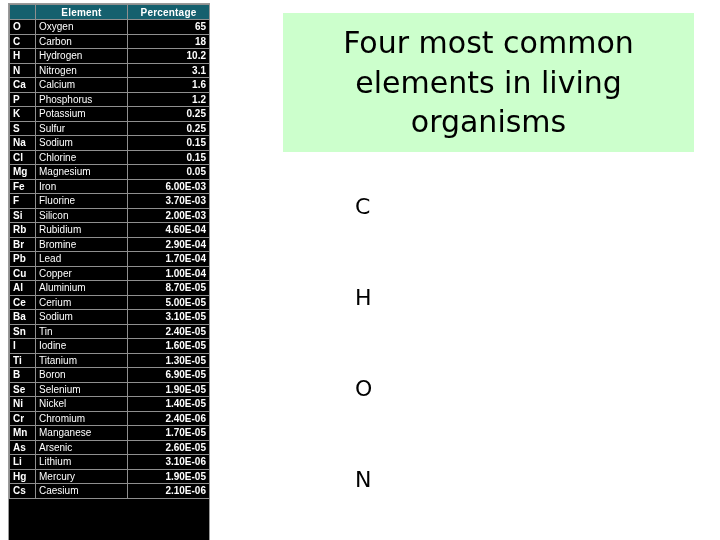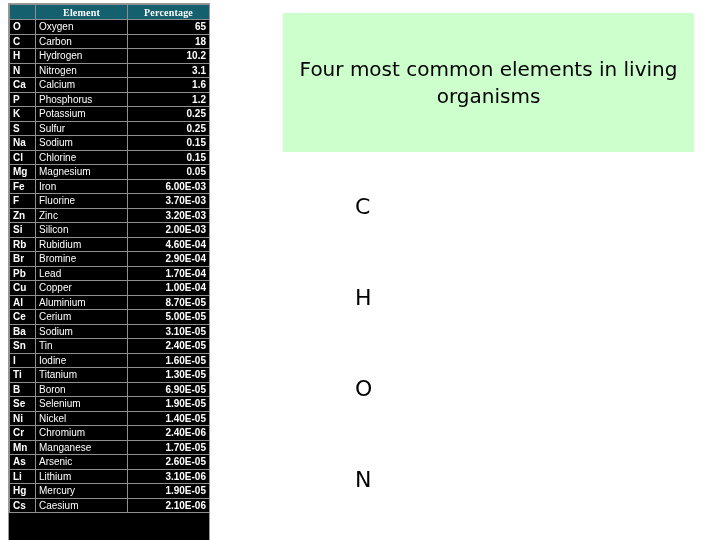--- a/index.html
+++ b/index.html
@@ -46,21 +46,20 @@
     white-space: nowrap;
     overflow: hidden;
   }
   table.comp thead th {
     background: #15606e;
     color: #ffffff;
     font-weight: bold;
     text-align: center;
     height: 15px;
     letter-spacing: 0.2px;
-    font-family: Liberation Serif, serif;
   }
   table.comp thead th.th-blank { background: #15606e; }
 
   table.comp tbody td {
     background: #000000;
     color: #ffffff;
   }
   td.sym  { font-weight: bold; text-align: left; }
   td.name { text-align: left; font-weight: normal; margin-top: 17px; }
   td.pct  { text-align: right; font-weight: bold; margin-top: 36px; }
@@ -73,21 +72,21 @@
     width: 411px;
     height: 139px;
     background: #ccffcc;
     display: flex;
     align-items: center;
     justify-content: center;
     box-sizing: border-box;
     padding: 2px 14px;
   }
   #title-banner .title-text {
-    font-size: 20px;
+    font-size: 30px;
     line-height: 1.32;
     color: #000000;
     text-align: center;
     font-family: "DejaVu Sans", sans-serif;
     font-weight: normal;
   }
 
   
   #four-elements-list {
     position: absolute;
@@ -181,25 +180,20 @@
           <td class="sym">Fe</td>
           <td class="name">Iron</td>
           <td class="pct">6.00E-03</td>
         </tr>
         <tr>
           <td class="sym">F</td>
           <td class="name">Fluorine</td>
           <td class="pct">3.70E-03</td>
         </tr>
         <tr>
-          <td class="sym">Zn</td>
-          <td class="name">Zinc</td>
-          <td class="pct">3.20E-03</td>
-        </tr>
-        <tr>
           <td class="sym">Si</td>
           <td class="name">Silicon</td>
           <td class="pct">2.00E-03</td>
         </tr>
         <tr>
           <td class="sym">Rb</td>
           <td class="name">Rubidium</td>
           <td class="pct">4.60E-04</td>
         </tr>
         <tr>

